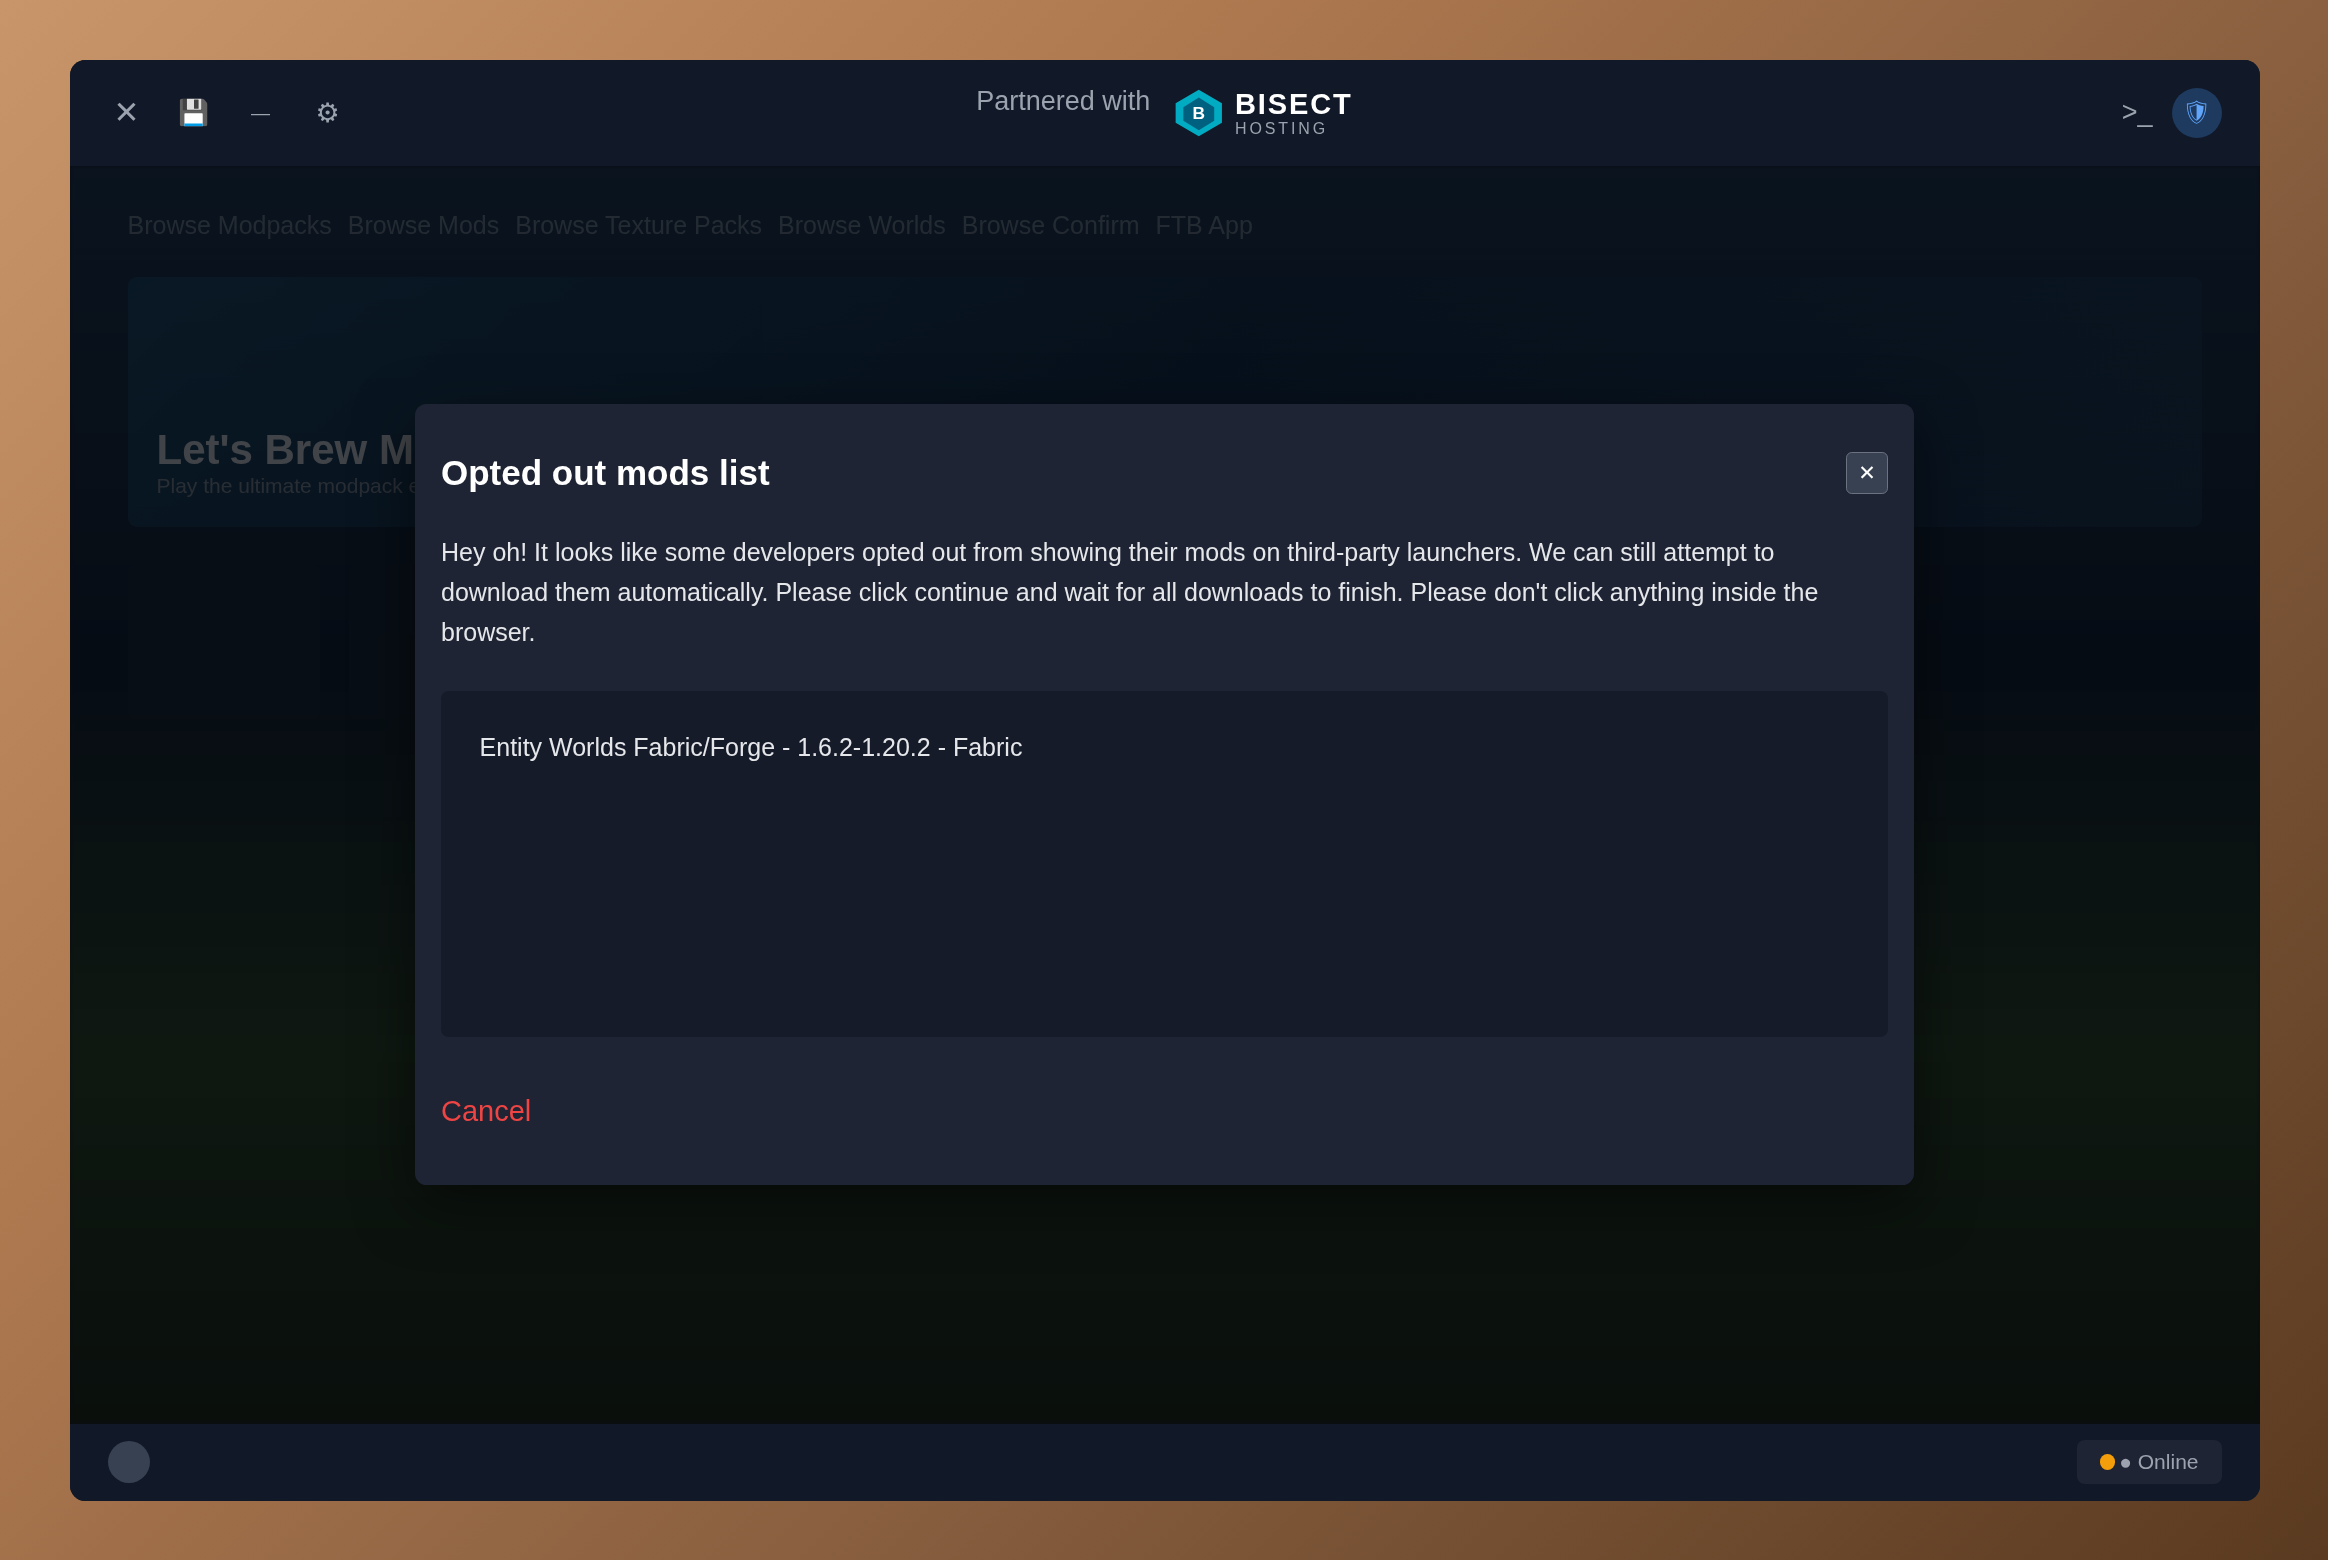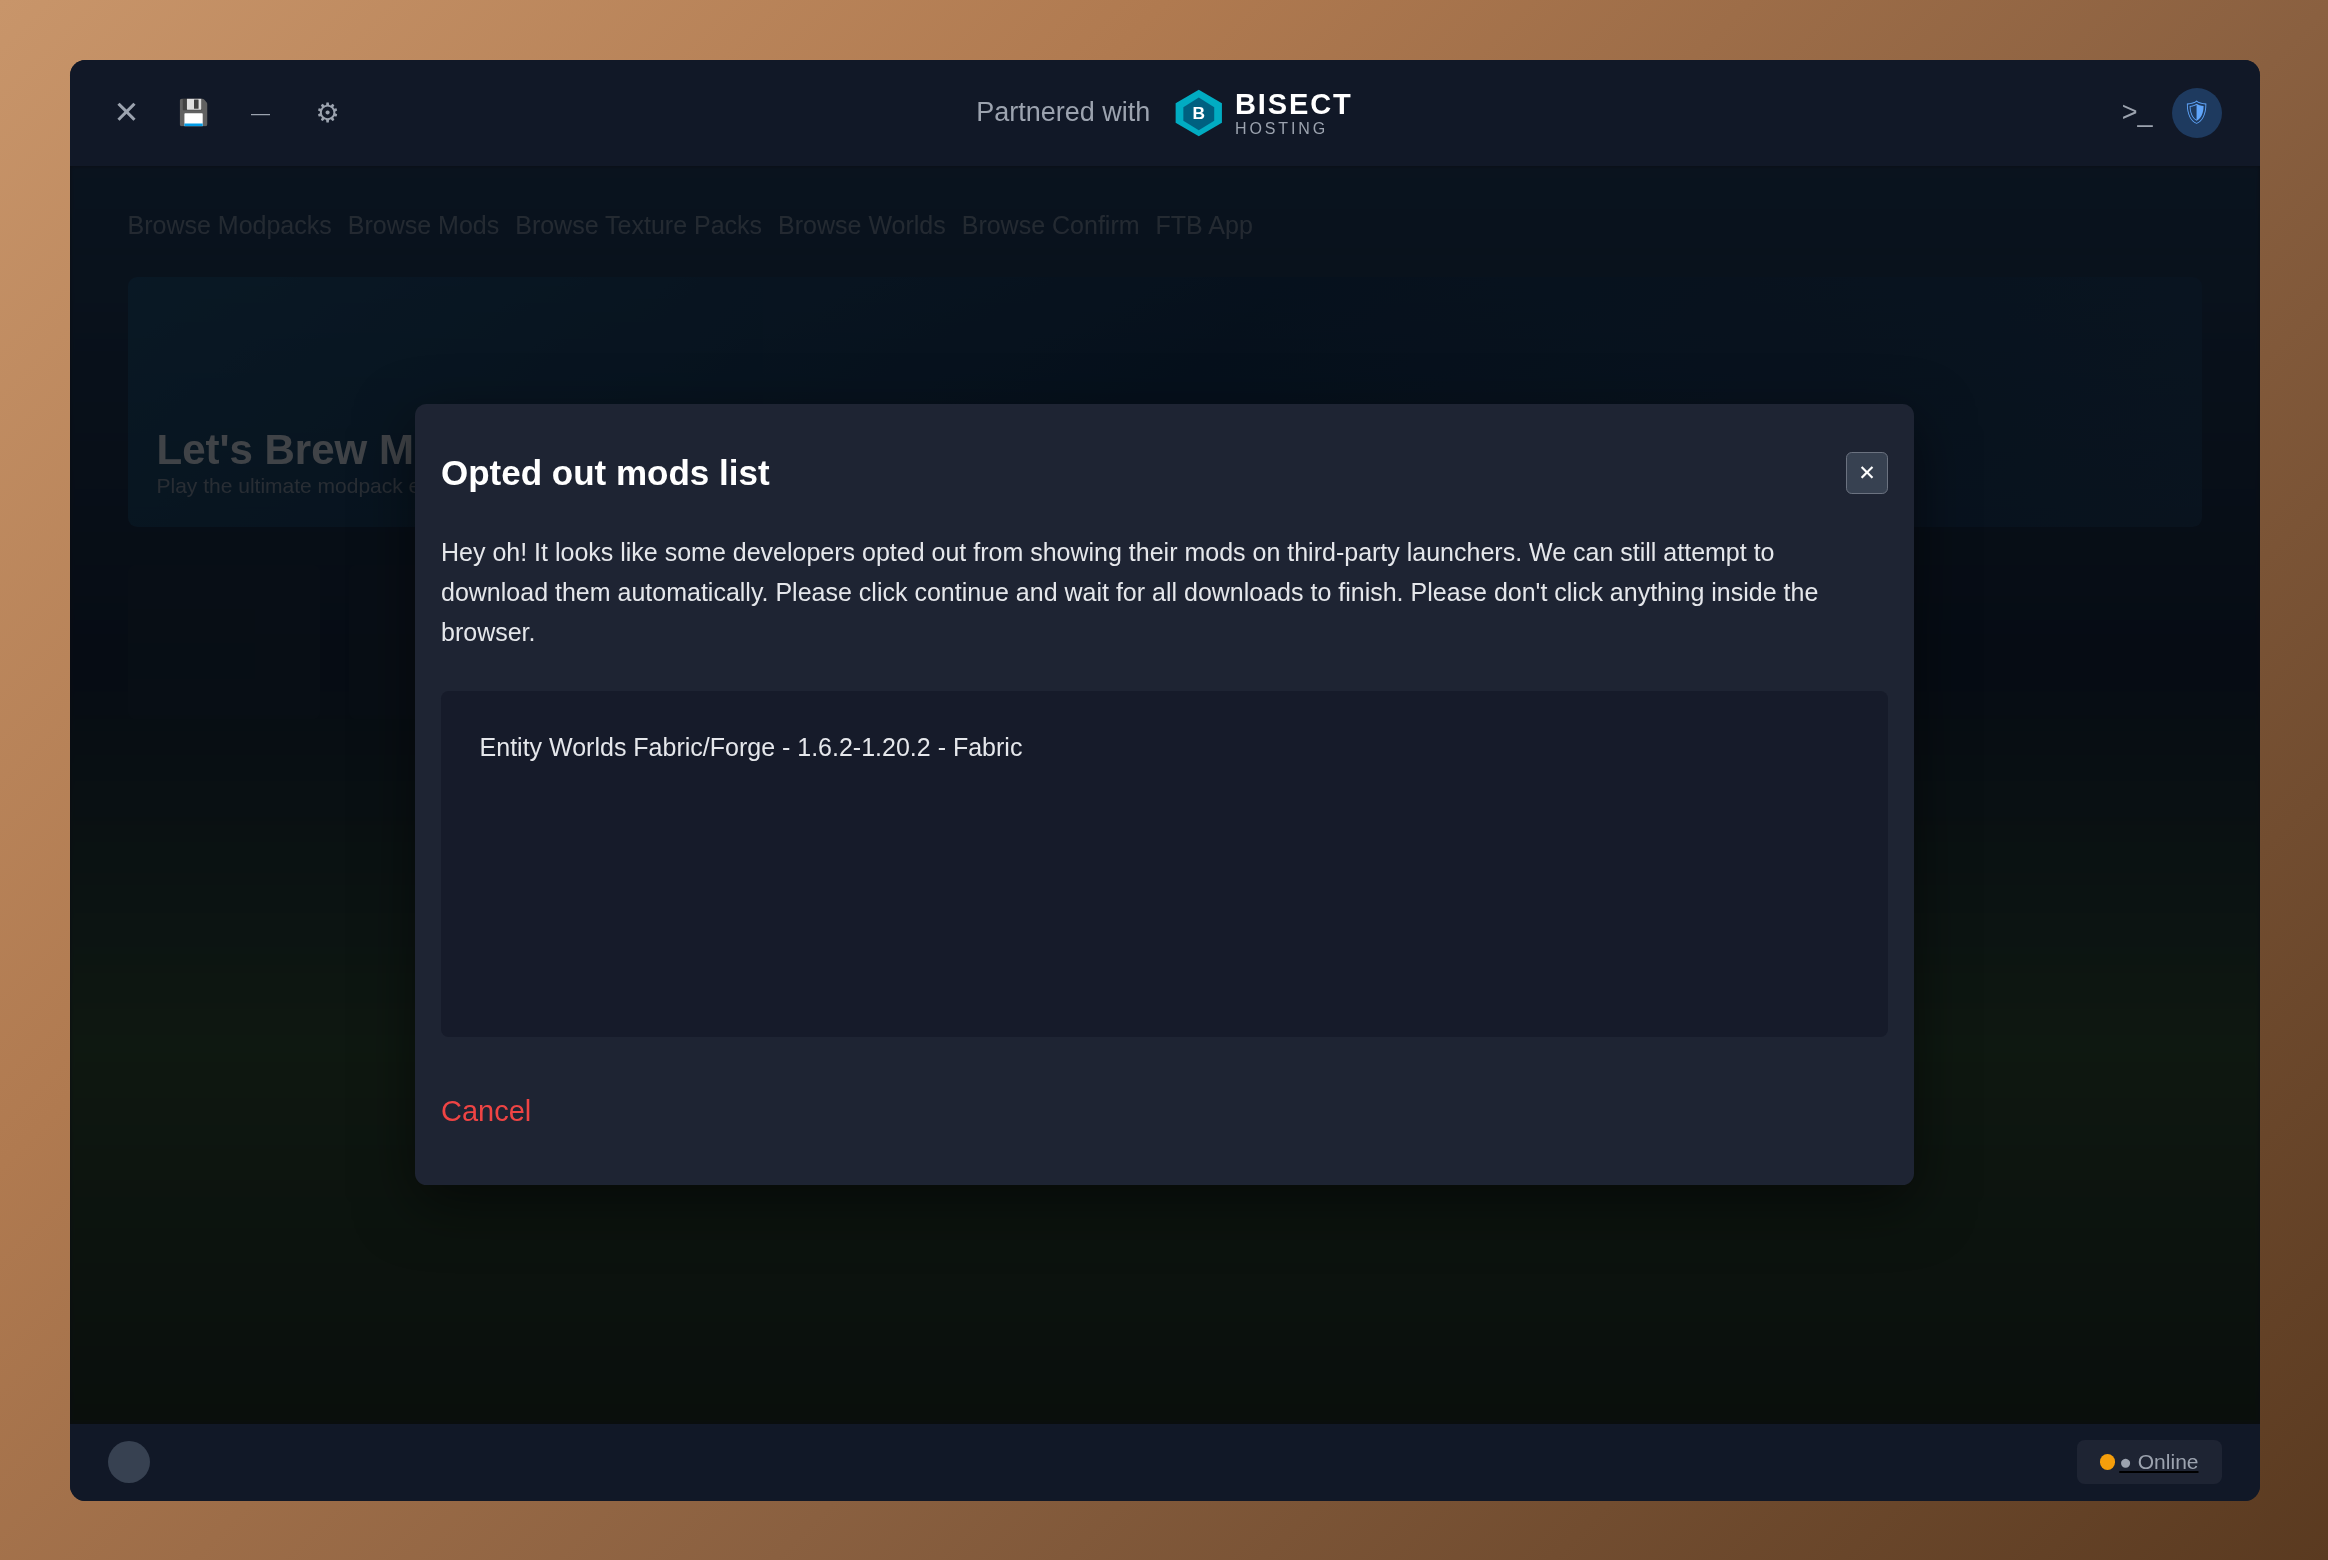--- a/index.html
+++ b/index.html
@@ -53,21 +53,21 @@
       color: #9ca3af;
       font-size: 31px;
       cursor: pointer;
     }
 
     .title-bar-center {
       position: absolute;
       left: 50%;
       transform: translateX(-50%);
       display: flex;
-      align-items: center;
+      align-items: flex-start;
       gap: 21px;
     }
 
     .partnered-text {
       color: #9ca3af;
       font-size: 27px;
     }
 
     .bisect-logo {
       display: flex;
@@ -312,21 +312,20 @@
       border-radius: 50%;
     }
 
     .bottom-right {
       display: flex;
       align-items: center;
       gap: 4px;
       background: #1e2433;
       padding: 9.6px 23px;
       border-radius: 7.7px;
-      text-decoration: underline;
     }
 
     .bottom-dot {
       width: 15.4px;
       height: 15.4px;
       background: #f59e0b;
       border-radius: 50%;
     }
 
     .bottom-text {

